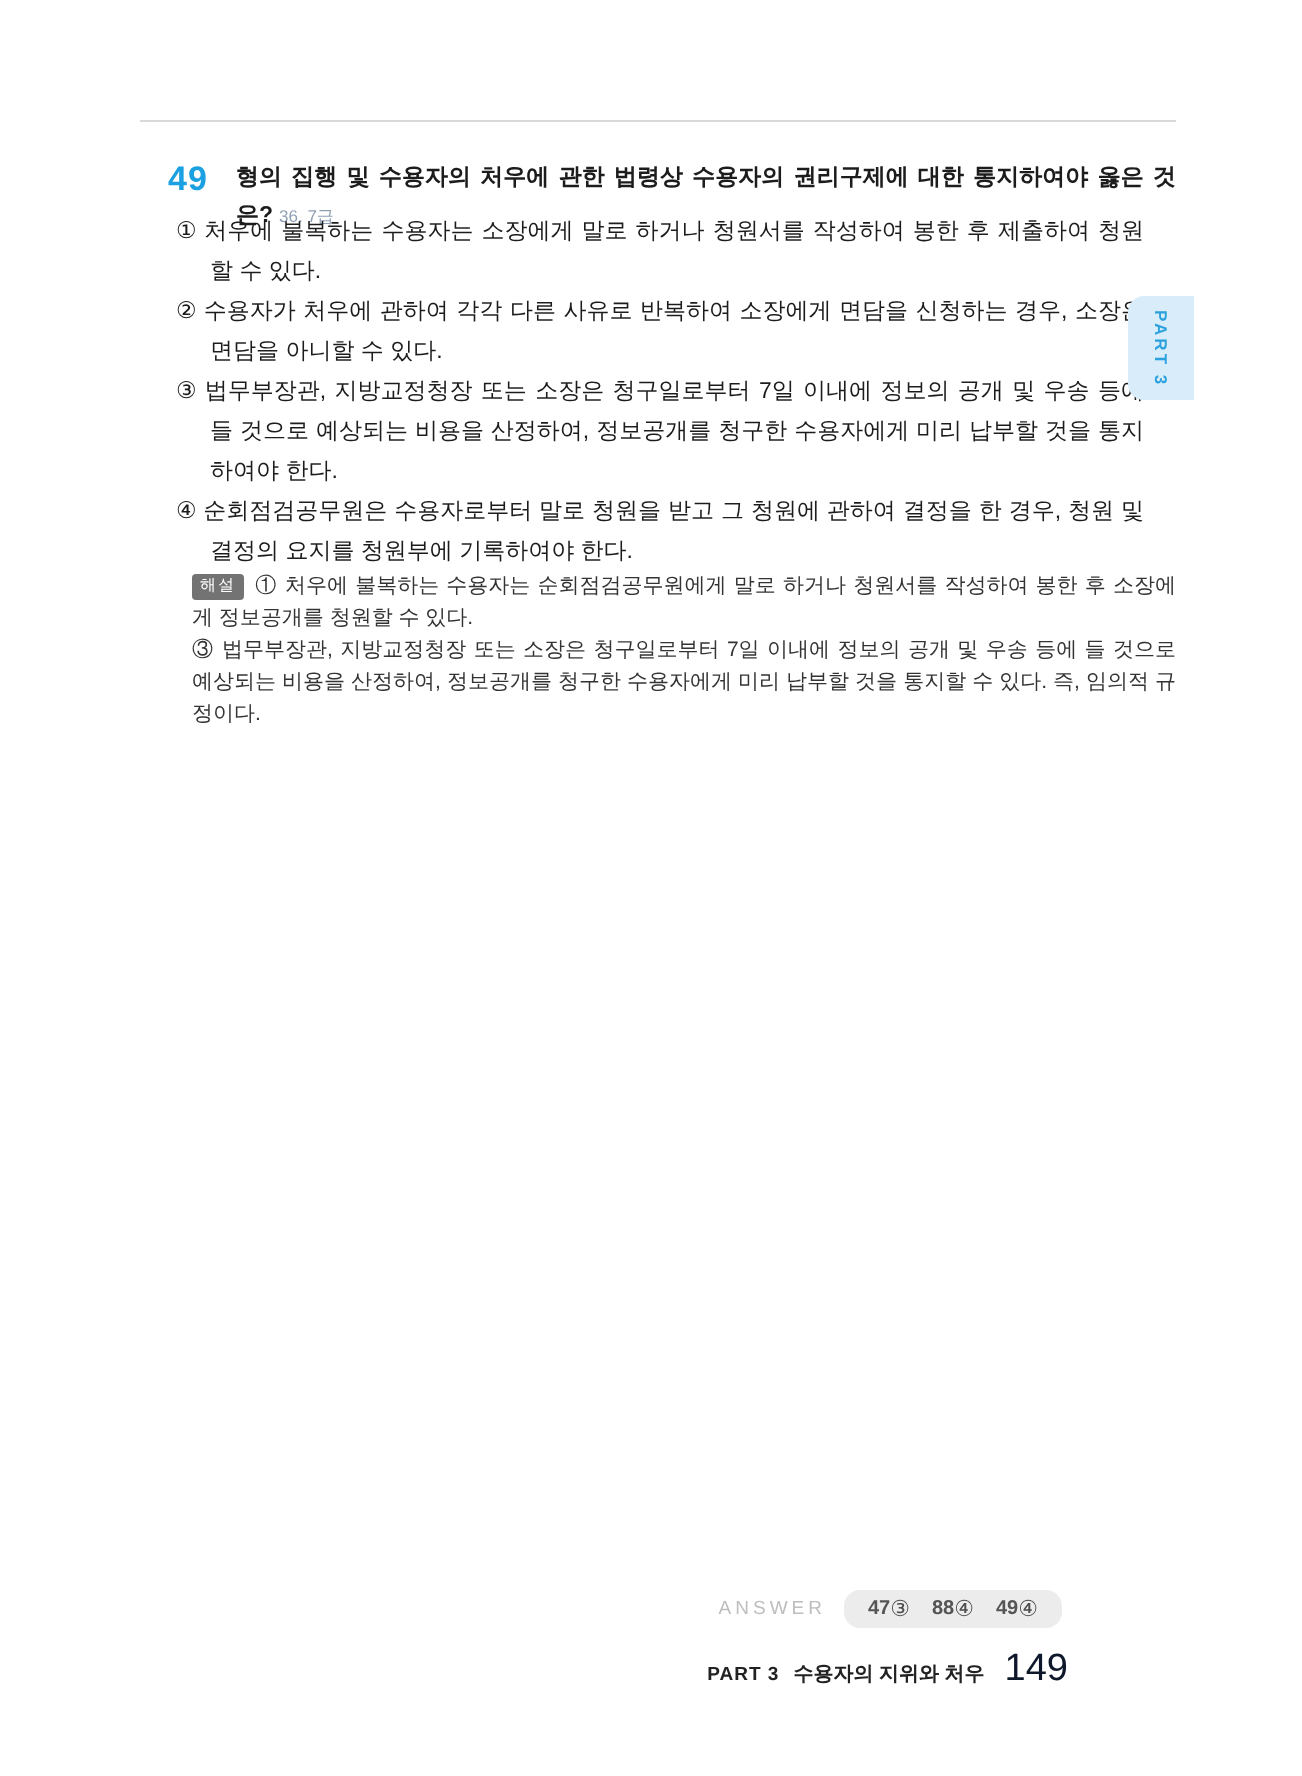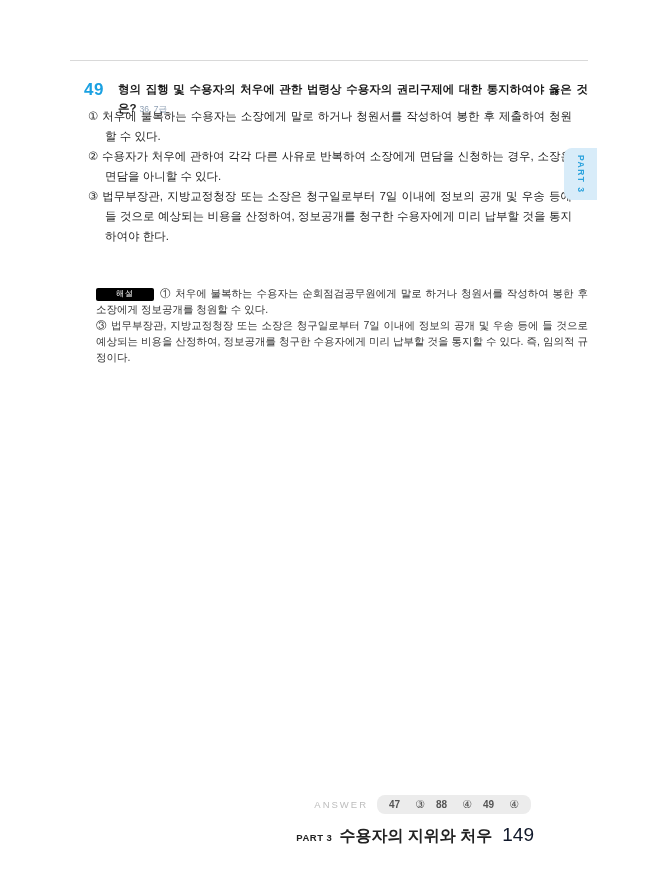--- a/index.html
+++ b/index.html
@@ -17,63 +17,64 @@
 
   
   .options { position:absolute; left:88px; top:106px; width:484px; font-size:11.5px; line-height:20px; text-align:justify; color:#1c1c1c; }
   .option { padding-left:17px; text-indent:-17px; }
   .option .marker { margin-right:3px; }
 
   
   .explanation { position:absolute; left:96px; top:285px; width:492px; font-size:10.5px; line-height:16px; text-align:justify; color:#333; }
   .explanation p { margin:0; }
   .exp-badge {
-    display:inline-block; background:#000000; color:#fff; font-size:8px; line-height:10px;
-    padding:1px 20px 2px; border-radius:2px; margin-right:5px; vertical-align:1px; letter-spacing:1px;
+    display:inline-block; background:#737373; color:#fff; font-size:8px; line-height:10px;
+    padding:1px 4px 2px; border-radius:2px; margin-right:5px; vertical-align:1px; letter-spacing:1px;
   }
 
   
   .part-tab {
     position:absolute; right:0; top:148px; width:33px; height:52px; background:#d8ecf9;
     border-radius:8px 0 0 8px; display:flex; align-items:center; justify-content:center;
   }
   .part-tab-label {
     writing-mode:vertical-rl; font-size:8.5px; font-weight:bold; color:#2ba2dd; letter-spacing:1.5px; white-space:nowrap;
   }
 
   
   .answer-bar { position:absolute; top:795px; right:66px; display:flex; align-items:center; }
   .answer-label { color:#bdbdbd; font-size:9.5px; letter-spacing:2px; margin-right:9px; }
   .answer-pill { background:#ececec; border-radius:8px; padding:3px 12px; display:flex; gap:11px; align-items:center; }
-  .answer-entry { display:flex; gap:15px; align-items:center; font-size:10px; color:#4d4d4d; }
+  .answer-entry { display:flex; gap:0; align-items:center; font-size:10px; color:#4d4d4d; }
   .answer-entry .num { font-weight:bold; color:#555; }
   .answer-entry .choice { font-size:11px; color:#4d4d4d; }
 
   
   .footer { position:absolute; top:824px; right:63px; display:flex; align-items:baseline; }
   .footer-part { font-weight:bold; font-size:9.5px; color:#222; letter-spacing:0.5px; margin-right:7px; }
-  .footer-chapter { font-weight:bold; font-size:16px; color:#222; margin-right:10px; }
+  .footer-chapter { font-weight:bold; font-size:10px; color:#222; margin-right:10px; }
   .footer-page { font-size:19px; color:#0f172a; font-weight:400; font-stretch:condensed; }
 </style>
 </head>
 <body>
 
 <div class="page">
 
   <div class="top-rule"></div>
 
   <div class="q-header">
     <div class="q-num">49</div>
     <div class="q-title"><span>형의 집행 및 수용자의 처우에 관한 법령상 수용자의 권리구제에 대한 통지하여야 옳은 것은?</span><span class="exam-tag">36. 7급</span></div>
   </div>
 
   <div class="options">
     <div class="option"><span class="marker">①</span><span>처우에 불복하는 수용자는 소장에게 말로 하거나 청원서를 작성하여 봉한 후 제출하여 청원할 수 있다.</span></div>
     <div class="option"><span class="marker">②</span><span>수용자가 처우에 관하여 각각 다른 사유로 반복하여 소장에게 면담을 신청하는 경우, 소장은 면담을 아니할 수 있다.</span></div>
     <div class="option"><span class="marker">③</span><span>법무부장관, 지방교정청장 또는 소장은 청구일로부터 7일 이내에 정보의 공개 및 우송 등에 들 것으로 예상되는 비용을 산정하여, 정보공개를 청구한 수용자에게 미리 납부할 것을 통지하여야 한다.</span></div>
+    <div class="option"><span class="marker">④</span><span>순회점검공무원은 수용자로부터 말로 청원을 받고 그 청원에 관하여 결정을 한 경우, 청원 및 결정의 요지를 청원부에 기록하여야 한다.</span></div>
   </div>
 
   <div class="explanation">
     <p><span class="exp-badge">해설</span><span>① 처우에 불복하는 수용자는 순회점검공무원에게 말로 하거나 청원서를 작성하여 봉한 후 소장에게 정보공개를 청원할 수 있다.</span></p>
     <p><span>③ 법무부장관, 지방교정청장 또는 소장은 청구일로부터 7일 이내에 정보의 공개 및 우송 등에 들 것으로 예상되는 비용을 산정하여, 정보공개를 청구한 수용자에게 미리 납부할 것을 통지할 수 있다. 즉, 임의적 규정이다.</span></p>
   </div>
 
   <div class="part-tab">
     <span class="part-tab-label">PART 3</span>
   </div>

